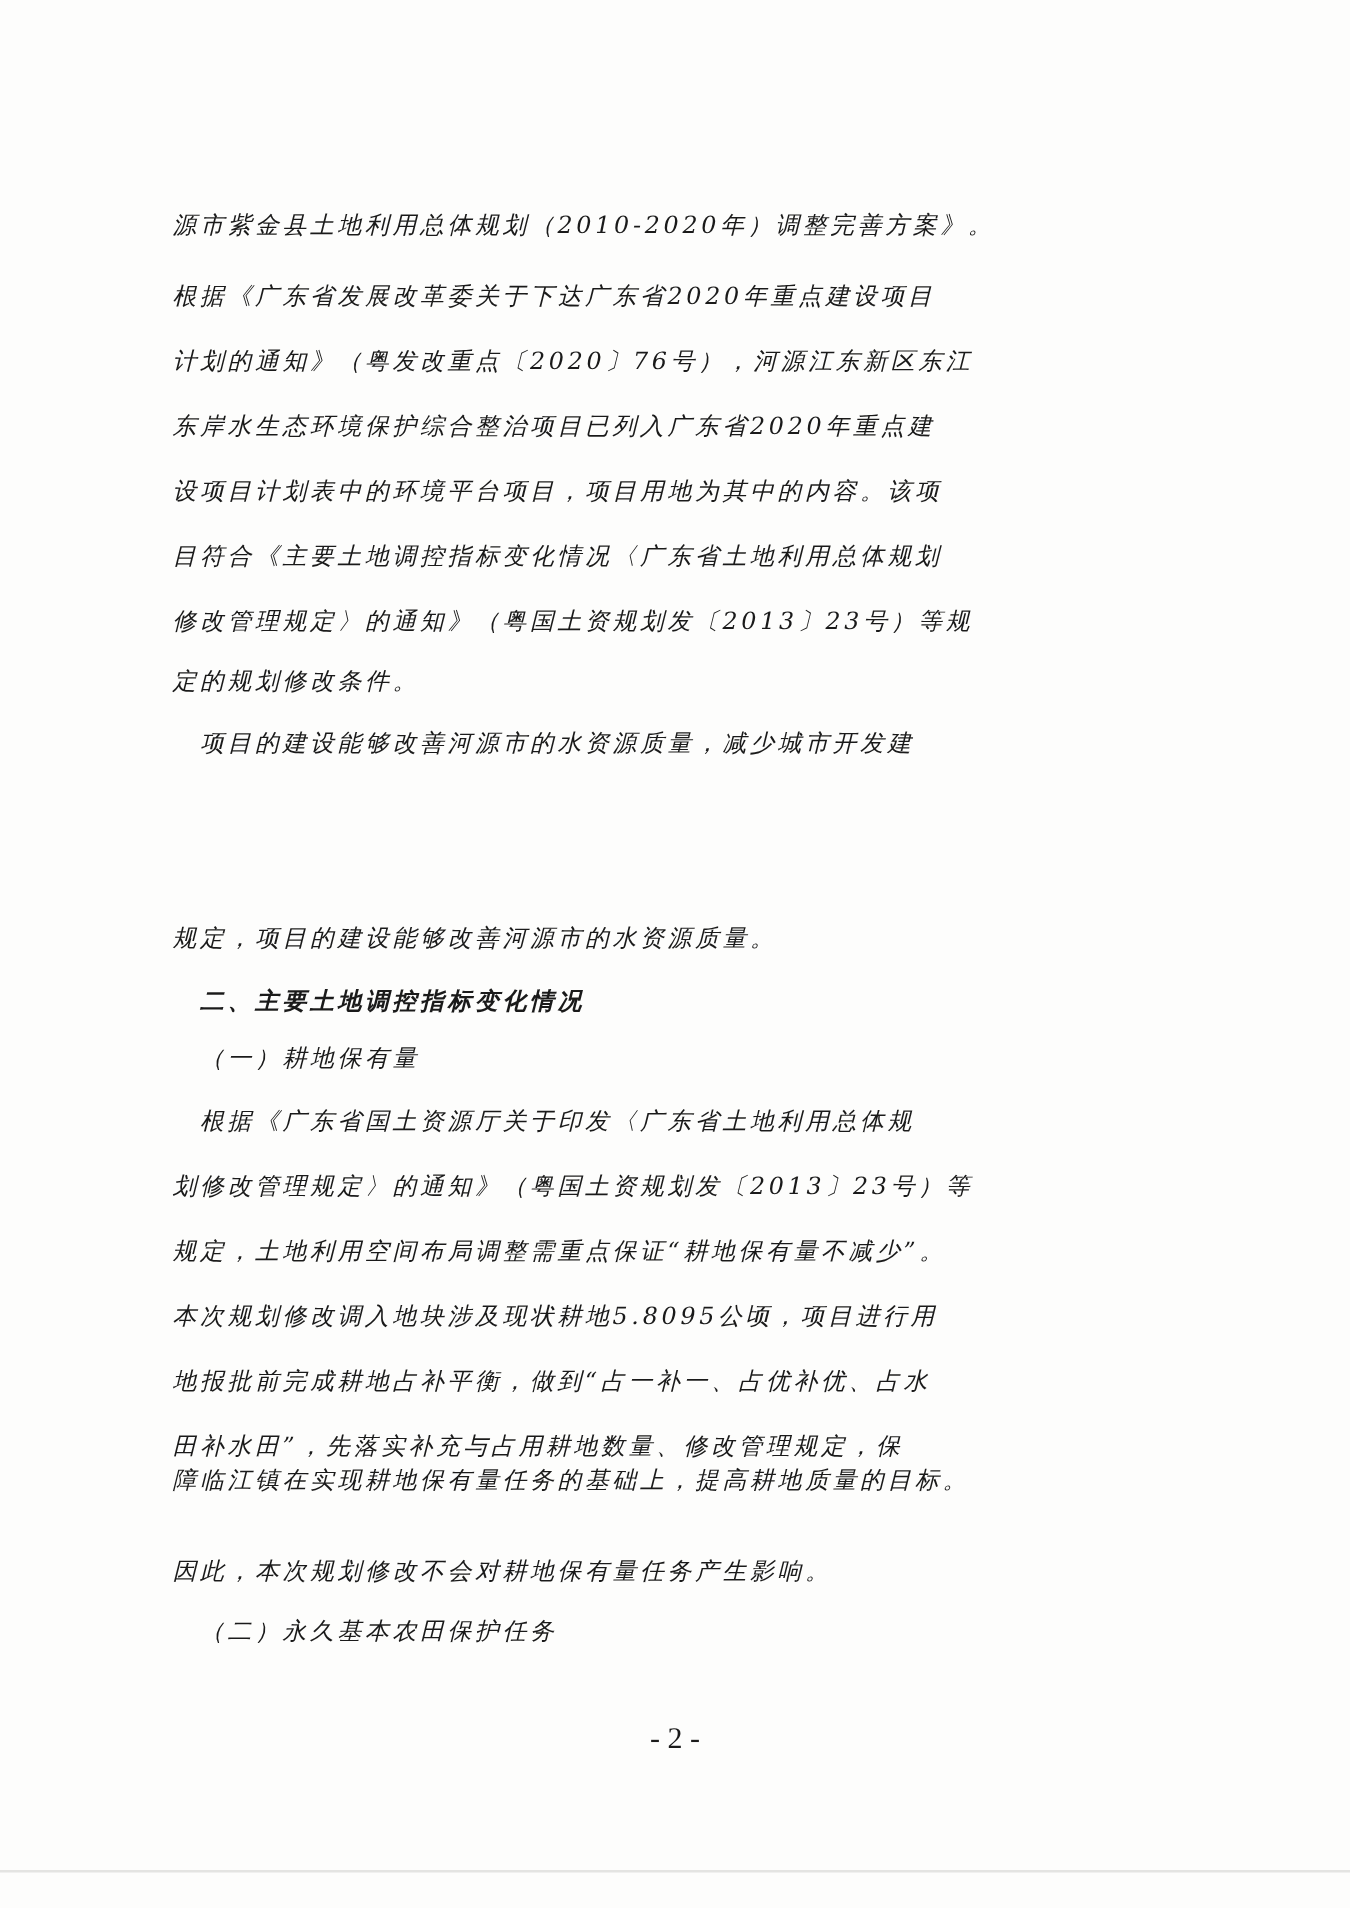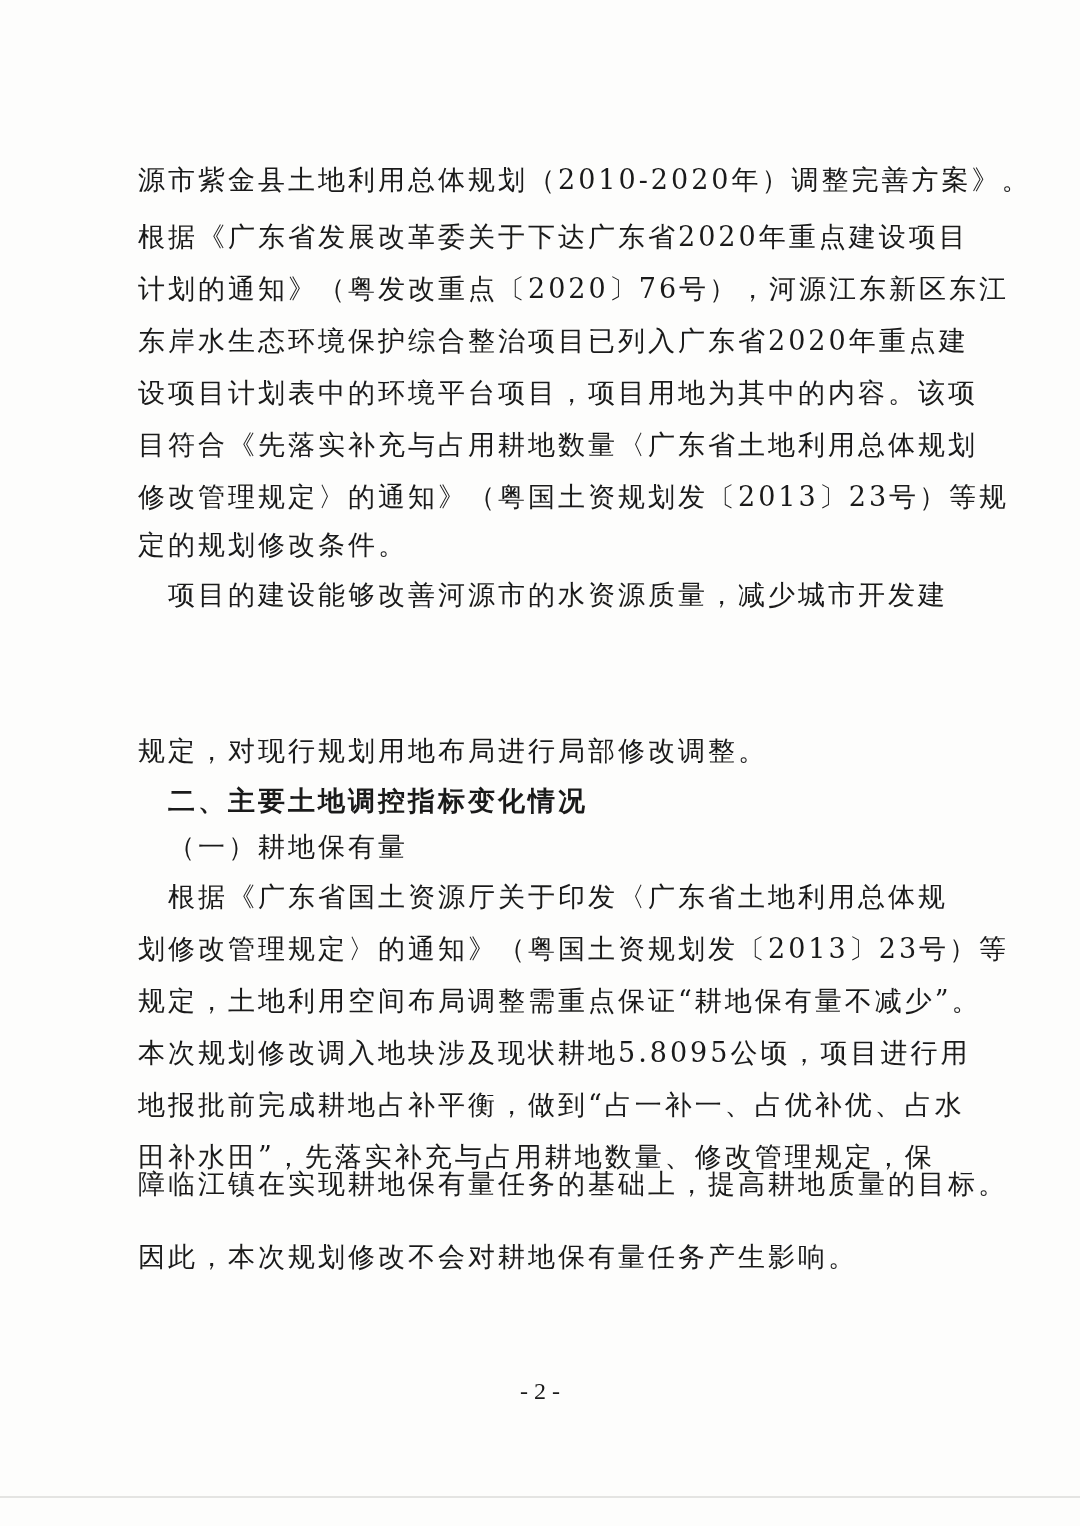--- a/index.html
+++ b/index.html
@@ -8,24 +8,25 @@
     background: #fdfdfc;
     position: relative; overflow: hidden;
     font-family: "DejaVu Serif", "Liberation Serif", serif;
     color: #1a1a1a;
   }
   .page { position: absolute; left: 0; top: 0; width: 1080px; height: 1526px; }
   .line {
     position: absolute;
     left: 138px;
     width: 810px;
-    font-size: 27px;
+    font-size: 19px;
     letter-spacing: 3px;
     white-space: nowrap;
     line-height: 34px;
+    font-style: italic;
   }
   .heading { font-weight: bold; font-family: "DejaVu Sans", "Liberation Sans", sans-serif; }
   .page-number {
     position: absolute; left: 0; width: 1080px; top: 1378px;
     text-align: center; font-size: 24px;
     font-family: "Liberation Serif", serif;
   }
   .footer-rule {
     position: absolute; left: 0; width: 1080px; top: 1496px; height: 2px;
     background: #e4e4e2;
@@ -33,31 +34,32 @@
 </style>
 </head>
 <body>
 
 <div class="page">
   <div class="line" style="top:163px">源市紫金县土地利用总体规划（2010-2020年）调整完善方案》。</div>
   <div class="line" style="top:220px">根据《广东省发展改革委关于下达广东省2020年重点建设项目</div>
   <div class="line" style="top:272px">计划的通知》（粤发改重点〔2020〕76号），河源江东新区东江</div>
   <div class="line" style="top:324px">东岸水生态环境保护综合整治项目已列入广东省2020年重点建</div>
   <div class="line" style="top:376px">设项目计划表中的环境平台项目，项目用地为其中的内容。该项</div>
-  <div class="line" style="top:428px">目符合《先落实补充与占用耕地数量〈广东省土地利用总体规划</div>
+  <div class="line" style="top:428px">目符合《主要土地调控指标变化情况〈广东省土地利用总体规划</div>
   <div class="line" style="top:480px">修改管理规定〉的通知》（粤国土资规划发〔2013〕23号）等规</div>
   <div class="line" style="top:528px">定的规划修改条件。</div>
   <div class="line" style="top:578px">　项目的建设能够改善河源市的水资源质量，减少城市开发建</div>
-  <div class="line" style="top:734px">规定，对现行规划用地布局进行局部修改调整。</div>
+  <div class="line" style="top:734px">规定，项目的建设能够改善河源市的水资源质量。</div>
   <div class="line heading" style="top:784px">　二、主要土地调控指标变化情况</div>
   <div class="line" style="top:880px">　根据《广东省国土资源厅关于印发〈广东省土地利用总体规</div>
   <div class="line" style="top:830px">　（一）耕地保有量</div>
   <div class="line" style="top:932px">划修改管理规定〉的通知》（粤国土资规划发〔2013〕23号）等</div>
   <div class="line" style="top:984px">规定，土地利用空间布局调整需重点保证“耕地保有量不减少”。</div>
   <div class="line" style="top:1036px">本次规划修改调入地块涉及现状耕地5.8095公顷，项目进行用</div>
   <div class="line" style="top:1088px">地报批前完成耕地占补平衡，做到“占一补一、占优补优、占水</div>
   <div class="line" style="top:1140px">田补水田”，先落实补充与占用耕地数量、修改管理规定，保</div>
   <div class="line" style="top:1167px">障临江镇在实现耕地保有量任务的基础上，提高耕地质量的目标。</div>
   <div class="line" style="top:1240px">因此，本次规划修改不会对耕地保有量任务产生影响。</div>
+  <div class="line" style="top:1288px">　（二）永久基本农田保护任务</div>
 
   <div class="page-number">- 2 -</div>
   <div class="footer-rule"></div>
 </div>
 
 </body></html>

